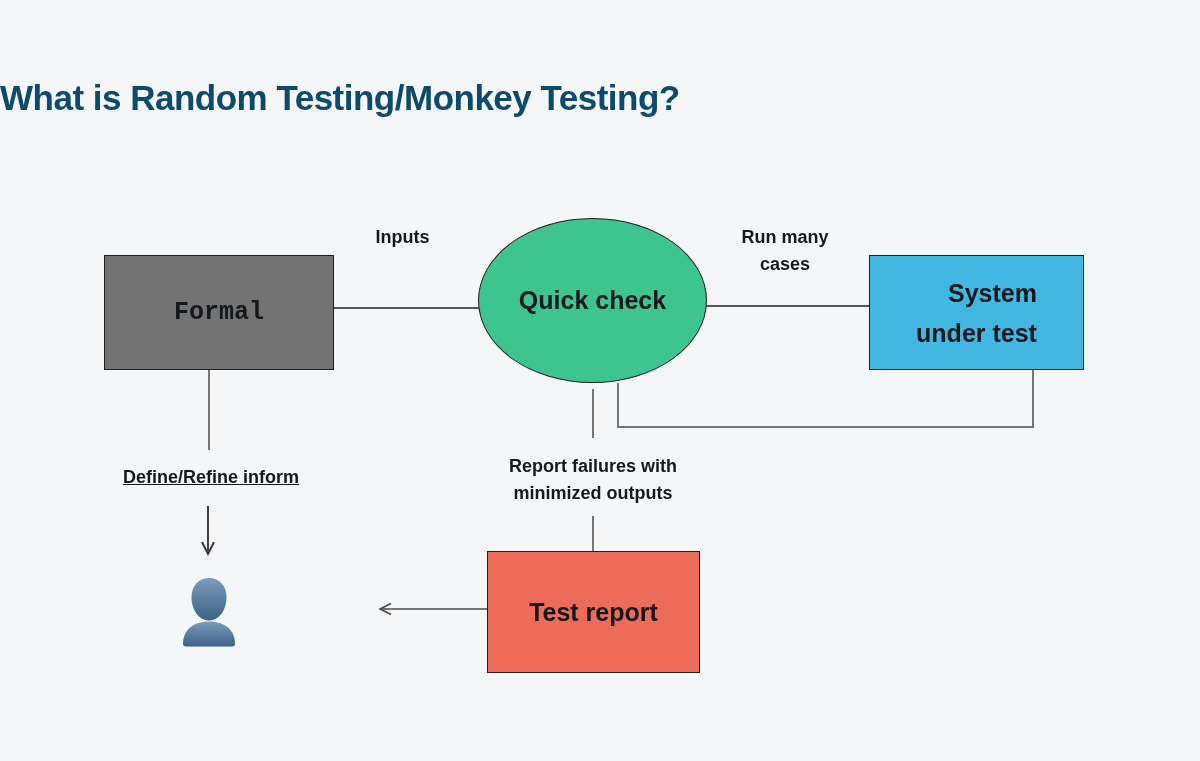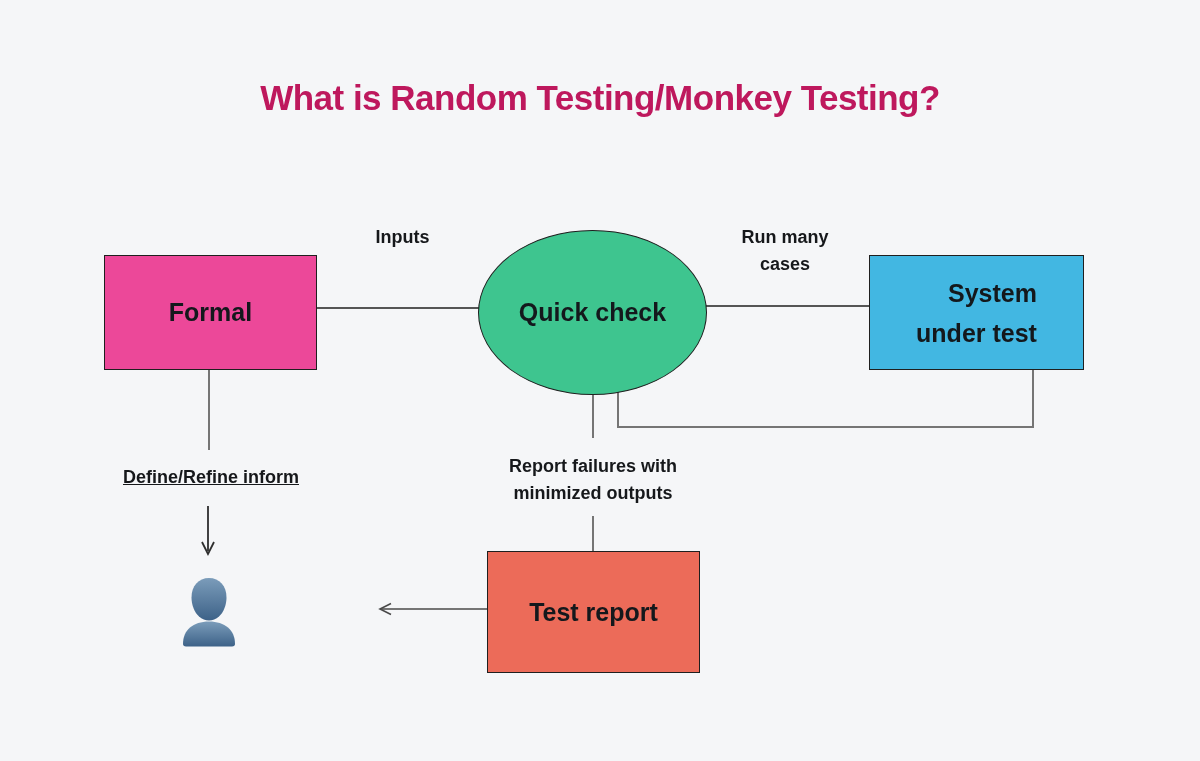--- a/index.html
+++ b/index.html
@@ -11,24 +11,23 @@
     position:relative;
     width:1200px;
     height:761px;
     background:#f5f6f8;
     overflow:hidden;
   }
   .title{
     position:absolute;
     left:0; top:78px;
     width:1200px;
-    text-align:center;
     font-size:35px;
     font-weight:700;
-    color:#be185d;
+    color:#0c4a6e;
     letter-spacing:-0.5px;
     margin:0;
   }
   .connectors{
     position:absolute;
     left:0; top:0;
     width:1200px;
     height:761px;
   }
   .node{
@@ -37,23 +36,23 @@
     align-items:center;
     justify-content:center;
     text-align:center;
     font-size:25px;
     font-weight:700;
     color:#14181c;
     box-sizing:border-box;
     white-space:pre-line;
   }
   .rect{ border:1.5px solid #1f1f1f; }
-  .node-formal{ left:104px; top:255px; width:213px; height:115px; background:#ec4899; }
+  .node-formal{ left:104px; top:255px; width:230px; height:115px; background:#737373;font-family:Liberation Mono, monospace; }
   .node-quick-check{
-    left:478px; top:230px; width:229px; height:165px;
+    left:478px; top:218px; width:229px; height:165px;
     background:#3ec58f;
     border:1.5px solid #1f1f1f;
     border-radius:50%;
   }
   .node-sut{ left:869px; top:255px; width:215px; height:115px; background:#42b7e2; line-height:40px;text-align:right; }
   .node-report{ left:487px; top:551px; width:213px; height:122px; background:#ec6b59; }
   .edge-label{
     position:absolute;
     font-size:18px;
     font-weight:700;

